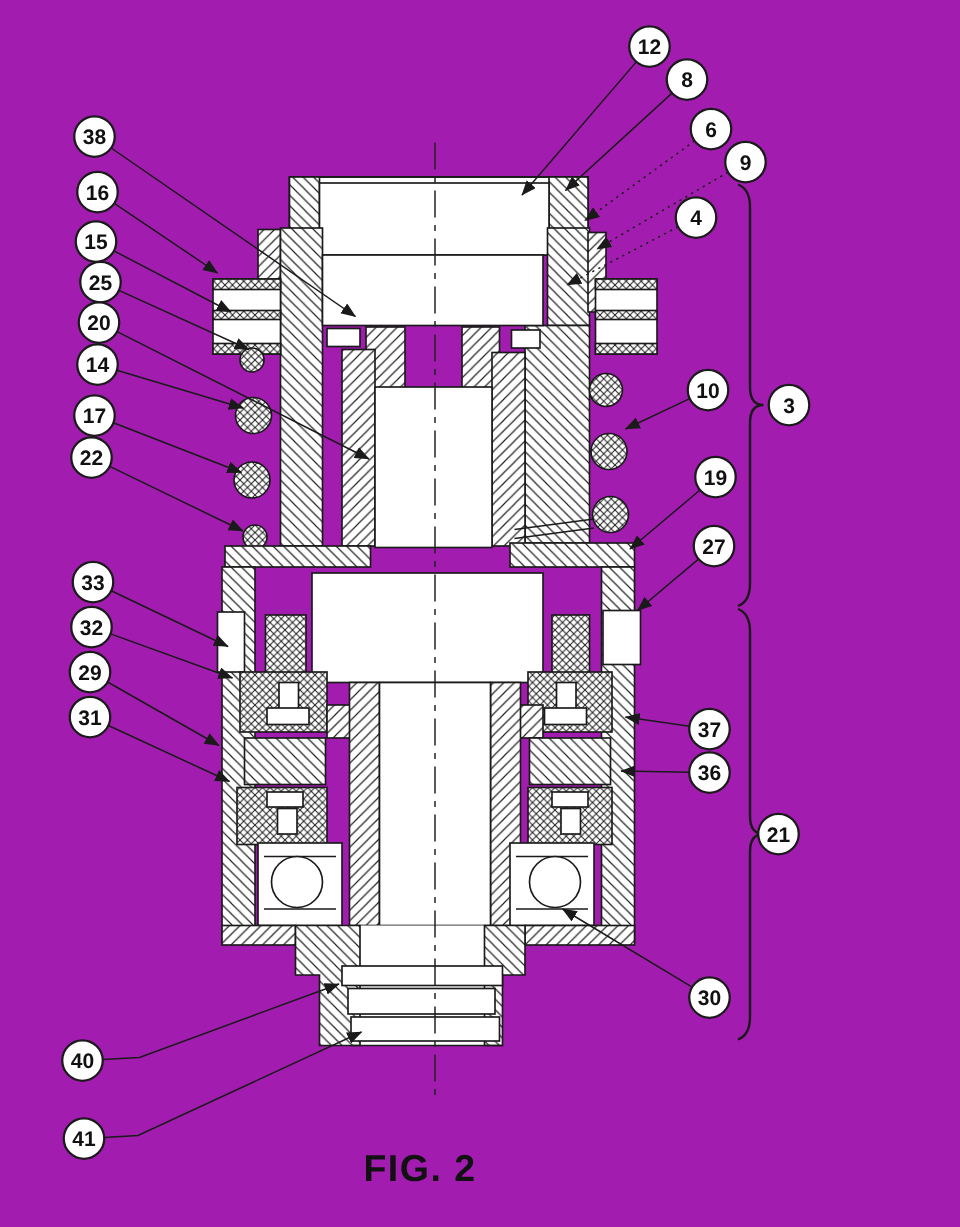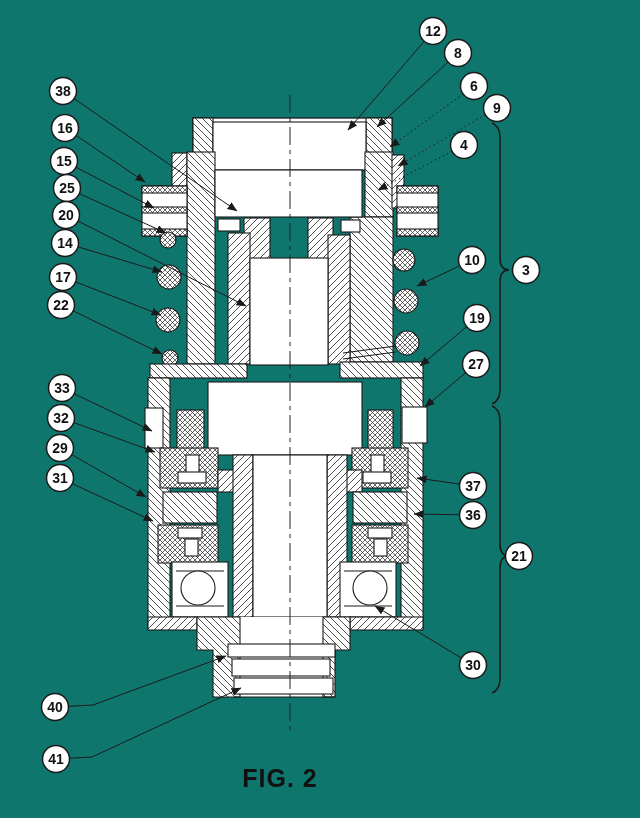--- a/index.html
+++ b/index.html
@@ -1,16 +1,16 @@
 <!DOCTYPE html>
 <html><head>
 <meta charset="utf-8">
 <style>
   html,body{margin:0;padding:0;background:#ffffff;}
-  .page{width:640px;height:818px;position:relative;background:#0f766e;overflow:hidden;}
+  .page{width:640px;height:818px;position:relative;background:#a21caf;overflow:hidden;}
   svg{display:block;}
   .leader{fill:none;stroke:#1a1a1a;stroke-width:1;}
   .leader.dotted{stroke-dasharray:1.5 3;}
   .callout-circle{fill:#ffffff;stroke:#1a1a1a;stroke-width:1.5;}
   .callout-text{font:600 14px "Liberation Sans", sans-serif;fill:#111;text-anchor:middle;}
   .brace{fill:none;stroke:#1a1a1a;stroke-width:1.6;}
   .caption{font:600 25px "Liberation Sans", sans-serif;fill:#111;text-anchor:middle;letter-spacing:1px;}
   .centerline{stroke:#222;stroke-width:1;stroke-dasharray:18 5 4 5;fill:none;}
   .ol{stroke:#1a1a1a;stroke-width:1.3;fill:#fff;}
   .ol2{stroke:#1a1a1a;stroke-width:1.1;fill:#fff;}

